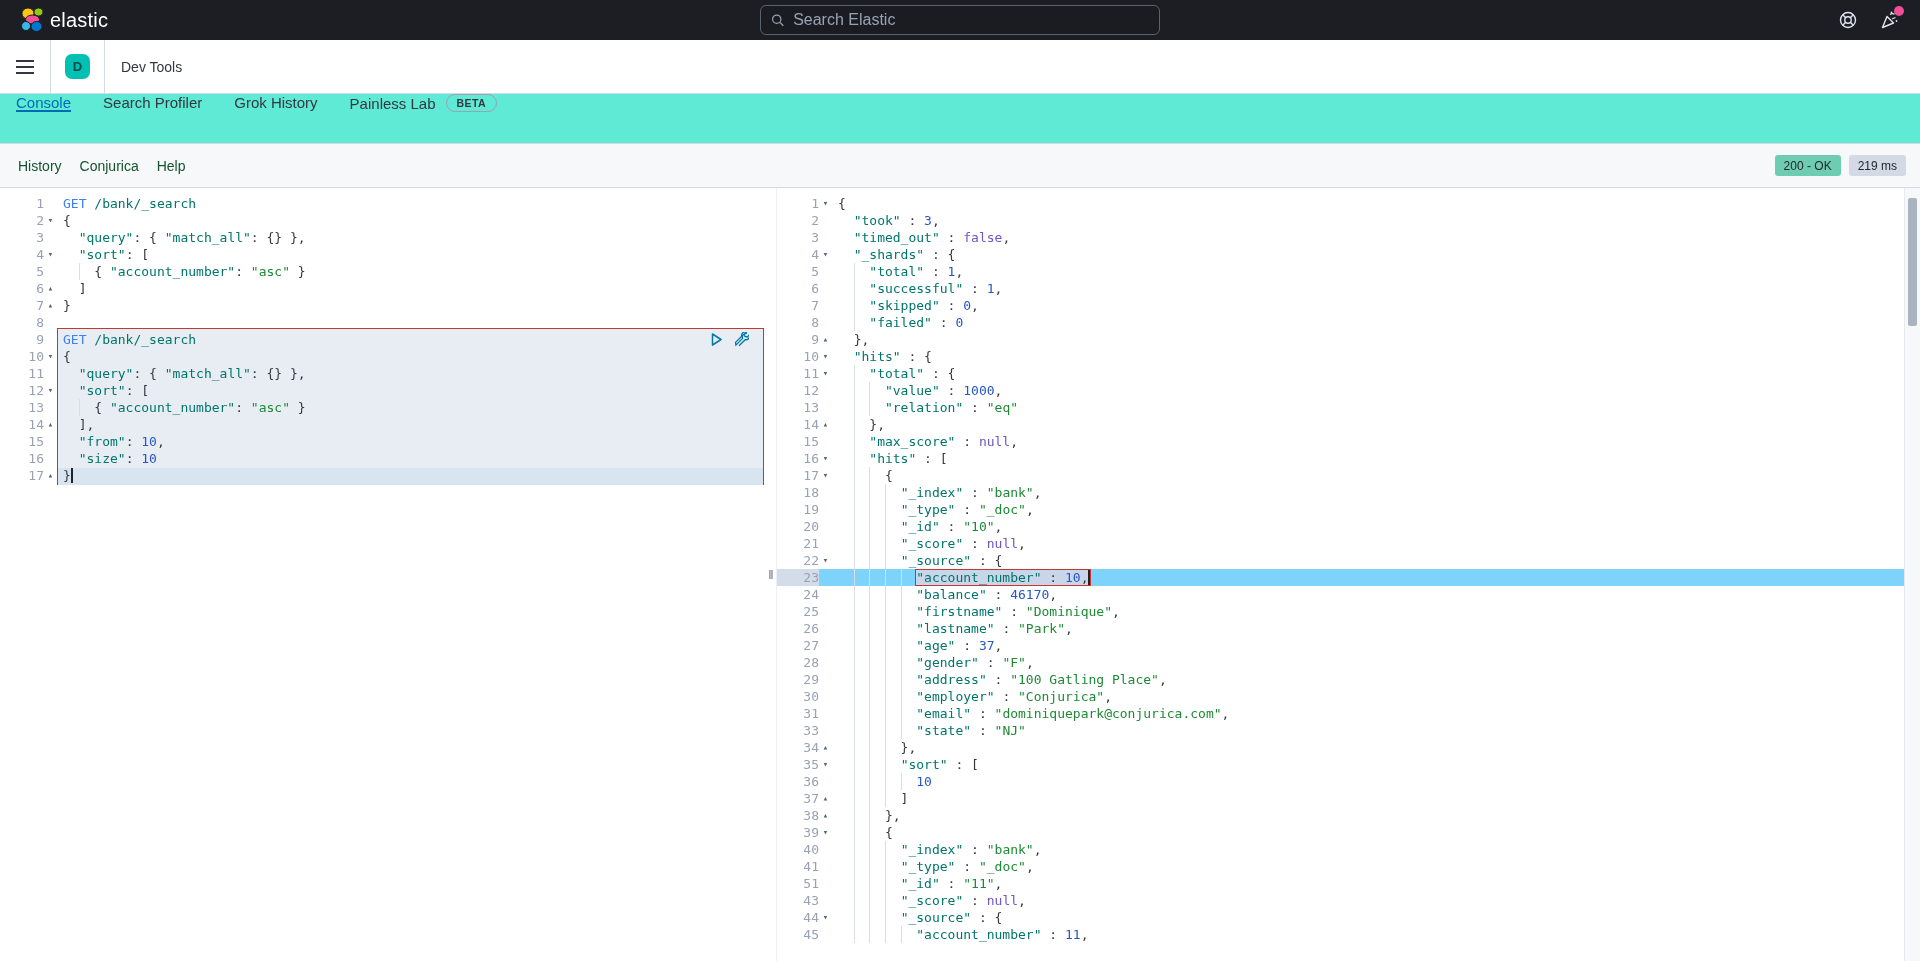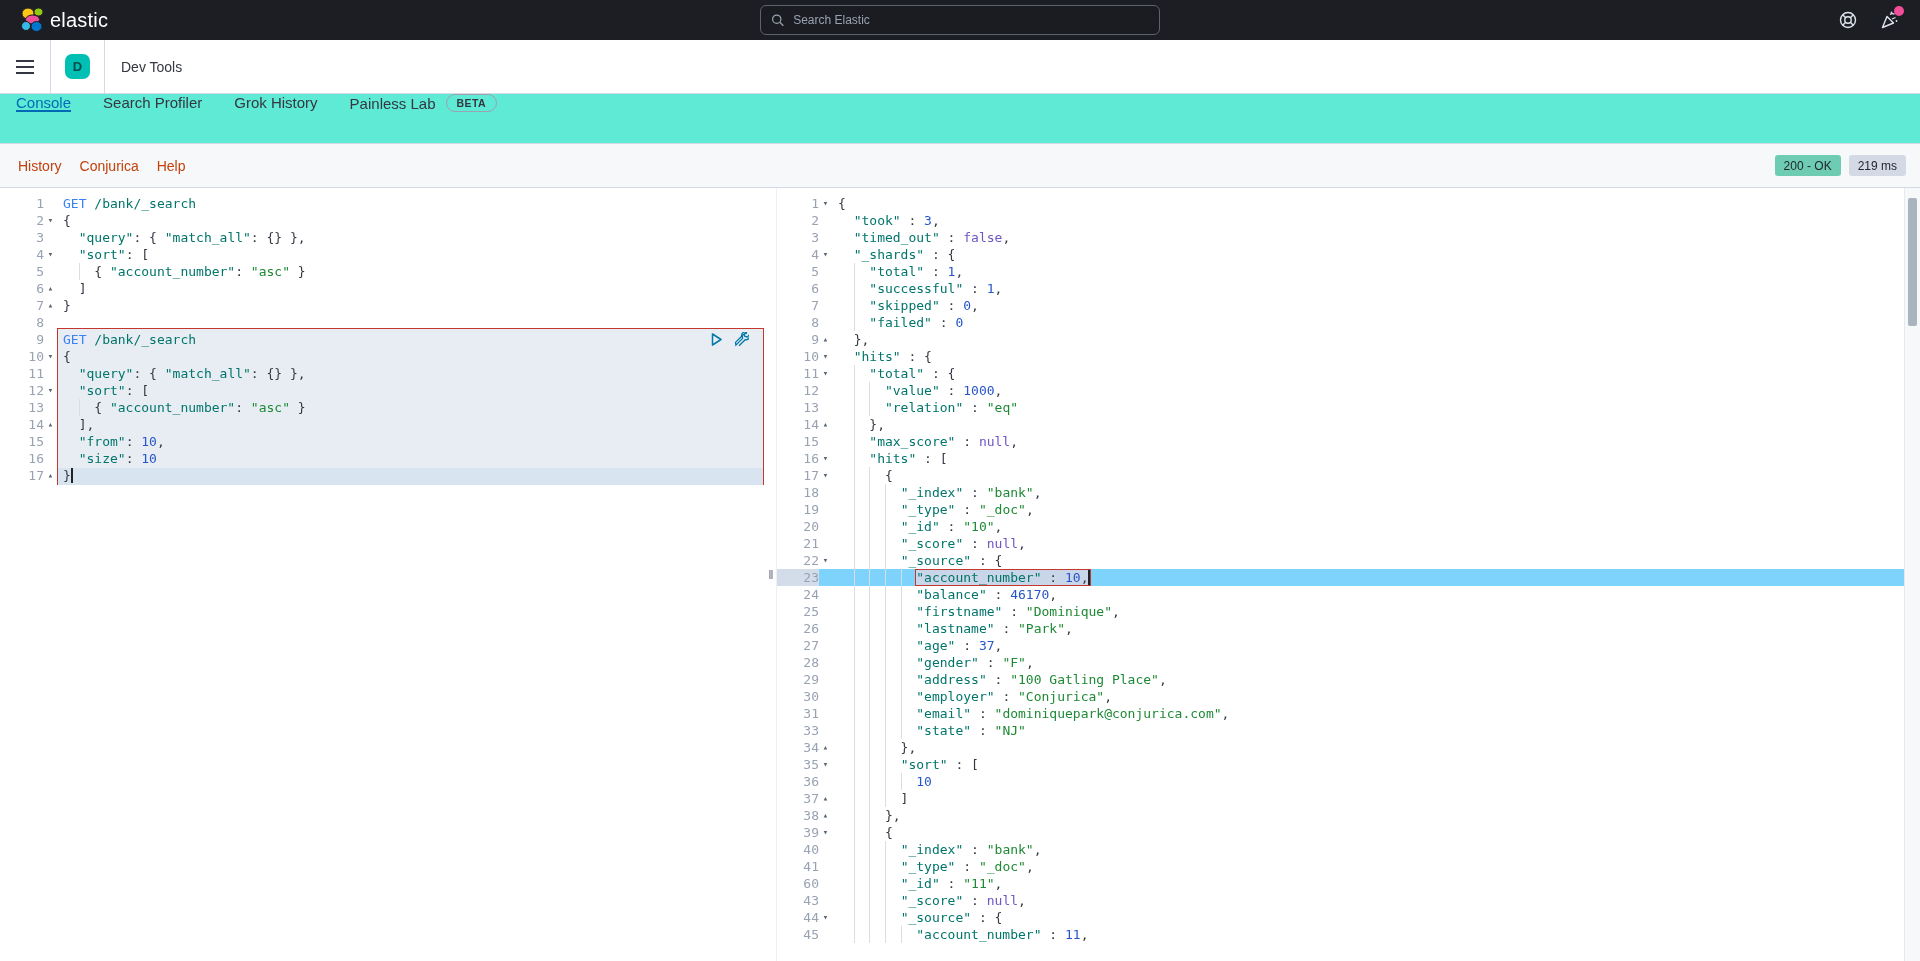--- a/index.html
+++ b/index.html
@@ -8,21 +8,21 @@
 
   
   .top-bar { height:40px; background:#1D1E24; display:flex; align-items:center;
     padding:0 20px; position:relative; }
   .brand { display:flex; align-items:center; gap:4px; }
   .brand-name { color:#fff; font-size:20px; font-weight:500; letter-spacing:.2px; }
   .search-wrap { position:absolute; left:50%; transform:translateX(-50%); width:400px; height:30px;
     background:#1A1C21; border:1px solid #5A6270; border-radius:6px;
     display:flex; align-items:center; padding:0 10px; gap:8px; }
   .search-wrap input { background:transparent; border:none; outline:none; color:#D4DAE5;
-    font-size:12px; width:100%; font-family:"Liberation Sans",sans-serif; }
+    font-size:16px; width:100%; font-family:"Liberation Sans",sans-serif; }
   .search-wrap input::placeholder { color:#98A2B3; }
   .header-icons { margin-left:auto; display:flex; align-items:center; gap:22px; }
   .hicon { position:relative; width:20px; height:20px; cursor:pointer; }
   .notif-dot { position:absolute; top:-4px; right:-4px; width:10px; height:10px;
     border-radius:50%; background:#F04E98; }
 
   
   .crumb-bar { height:54px; background:#fff; border-bottom:1px solid #D3DAE6;
     display:flex; align-items:center; }
   .crumb-sec { height:100%; display:flex; align-items:center; padding:0 14px; }
@@ -39,21 +39,21 @@
     font-size:15px; color:#343741; cursor:pointer; position:relative; }
   .tab.active { color:#006BB4; }
   .tab.active::after { content:""; position:absolute; left:0; right:0; bottom:-1px;
     height:2px; background:#006BB4; }
   .beta { border:1px solid #9AA3B2; border-radius:12px; padding:2px 10px;
     font-size:10.5px; font-weight:700; letter-spacing:.4px; color:#343741; }
 
   
   .toolbar { height:44px; background:#F6F8FA; border-bottom:1px solid #D3DAE6;
     display:flex; align-items:center; padding:0 14px 0 18px; }
-  .menu-item { font-size:14px; color:#c2410c; margin-right:18px; cursor:pointer; }
+  .menu-item { font-size:14px; color:#14532d; margin-right:18px; cursor:pointer; }
   .toolbar-right { margin-left:auto; display:flex; align-items:center; gap:8px; }
   .badge { height:21px; display:inline-flex; align-items:center; padding:0 9px;
     border-radius:3px; font-size:12px; font-weight:500; color:#24272e; }
   .badge.ok { background:#6DCCB1; }
   .badge.time { background:#D3DAE6; }
 
   
   .editor-area { height:773px; display:flex; position:relative; background:#fff; }
   .pane { position:relative; height:100%; overflow:hidden; }
   .pane-left { width:766px; }
@@ -486,21 +486,21 @@
           <div class="lnum">40</div>
           <div class="fold"></div>
           <div class="code"><span class="guide" style="left: 21.66px;"></span><span class="guide" style="left: 37.32px;"></span><span class="guide" style="left: 52.98px;"></span><span class="c-d">        </span><span class="c-k">"_index"</span><span class="c-d"> : </span><span class="c-s">"bank"</span><span class="c-d">,</span></div>
         </div>
         <div class="crow">
           <div class="lnum">41</div>
           <div class="fold"></div>
           <div class="code"><span class="guide" style="left: 21.66px;"></span><span class="guide" style="left: 37.32px;"></span><span class="guide" style="left: 52.98px;"></span><span class="c-d">        </span><span class="c-k">"_type"</span><span class="c-d"> : </span><span class="c-s">"_doc"</span><span class="c-d">,</span></div>
         </div>
         <div class="crow">
-          <div class="lnum">60</div>
+          <div class="lnum">51</div>
           <div class="fold"></div>
           <div class="code"><span class="guide" style="left: 21.66px;"></span><span class="guide" style="left: 37.32px;"></span><span class="guide" style="left: 52.98px;"></span><span class="c-d">        </span><span class="c-k">"_id"</span><span class="c-d"> : </span><span class="c-s">"11"</span><span class="c-d">,</span></div>
         </div>
         <div class="crow">
           <div class="lnum">43</div>
           <div class="fold"></div>
           <div class="code"><span class="guide" style="left: 21.66px;"></span><span class="guide" style="left: 37.32px;"></span><span class="guide" style="left: 52.98px;"></span><span class="c-d">        </span><span class="c-k">"_score"</span><span class="c-d"> : </span><span class="c-b">null</span><span class="c-d">,</span></div>
         </div>
         <div class="crow">
           <div class="lnum">44</div>

